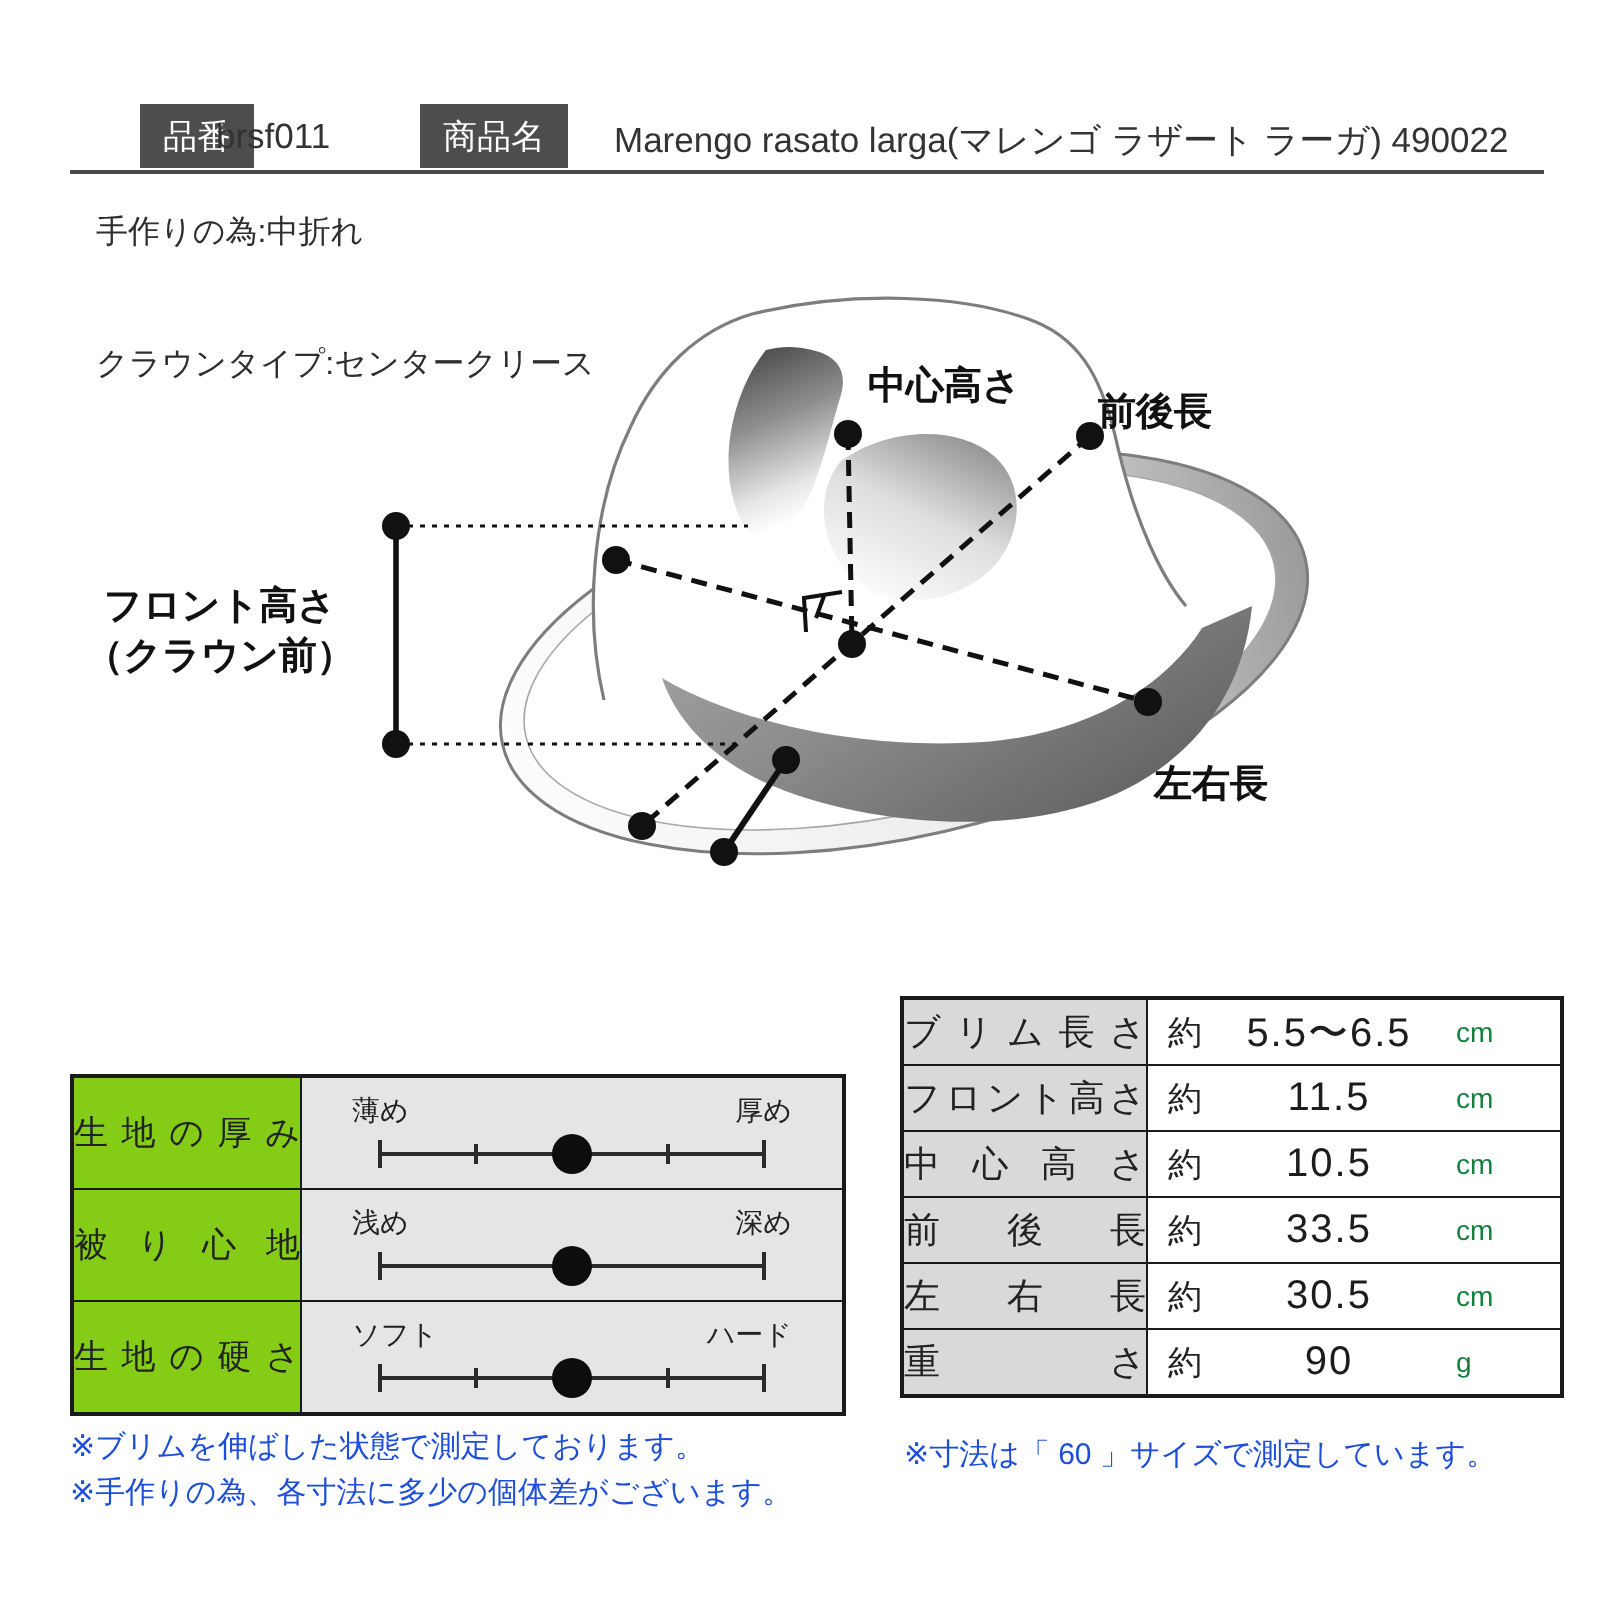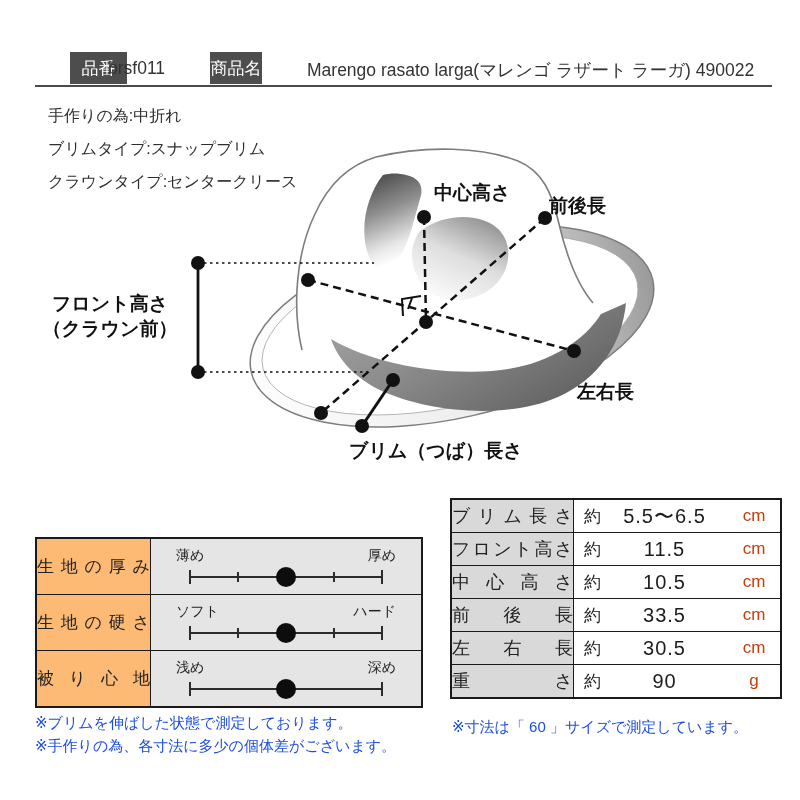--- a/index.html
+++ b/index.html
@@ -3,39 +3,39 @@
 <meta charset="utf-8">
 <style>
   html,body{margin:0;padding:0;background:#fff;}
   #page{position:relative;width:800px;height:800px;background:#ffffff;overflow:hidden;
         font-family:"Liberation Sans","DejaVu Sans",sans-serif;color:#262626;}
 
   
   .badge{position:absolute;display:flex;align-items:center;justify-content:center;
          background:#4d4d4d;color:#fff;font-size:17px;height:32px;top:52px;}
   #badge-part{left:35px;width:57px;margin-left:35px;}
-  #badge-name{left:210px;width:52px;}
+  #badge-name{left:210px;width:74px;}
   .hdr-val{position:absolute;top:58px;font-size:17.5px;color:#333;white-space:nowrap;}
   #part-value{left:108px;}
   #name-value{left:307px;}
   #hdr-rule{position:absolute;left:35px;top:85px;width:737px;height:2px;background:#4a4a4a;}
 
   
   .spec-line{position:absolute;left:48px;font-size:16px;color:#2e2e2e;white-space:nowrap;}
 
   
   #hat-svg{position:absolute;left:0;top:130px;width:800px;height:350px;}
   .dlabel{position:absolute;font-size:19px;font-weight:600;color:#111;white-space:nowrap;}
   #lbl-front-height{left:20px;top:291px;width:180px;text-align:center;line-height:25px;}
 
   
   #slider-table{position:absolute;left:35px;top:537px;border-collapse:collapse;
                 border:2px solid #1a1a1a;table-layout:fixed;}
   #slider-table td{border:1px solid #1a1a1a;height:55px;padding:0;vertical-align:middle;}
-  td.slbl{width:113px;background:#fdba74;font-size:17px;color:#222;
+  td.slbl{width:113px;background:#84cc16;font-size:17px;color:#222;
           padding:0 13px;text-align:justify;text-align-last:justify;}
   td.scell{width:270px;background:#e5e5e5;}
   .sl-wrap{width:192px;margin:0 auto;}
   .sl-minmax{display:flex;justify-content:space-between;font-size:14px;color:#222;
              margin:0 -14px 3px -14px;}
   .sl-track{position:relative;height:18px;}
   .sl-line{position:absolute;left:0;right:0;top:8px;height:2px;background:#2b2b2b;}
   .tick{position:absolute;top:4px;width:2px;height:10px;background:#2b2b2b;transform:translateX(-50%);}
   .tick.end{top:2px;height:14px;}
   .sl-dot{position:absolute;top:9px;width:20px;height:20px;border-radius:50%;
@@ -44,41 +44,40 @@
   
   #size-table{position:absolute;left:450px;top:498px;border-collapse:collapse;
               border:2.5px solid #1a1a1a;table-layout:fixed;}
   #size-table td{border:1.5px solid #1a1a1a;height:32px;padding:0;vertical-align:middle;}
   td.zlbl{width:121px;background:#d9d9d9;font-size:18px;color:#222;
           padding:0 11px;text-align:justify;text-align-last:justify;font-family:Liberation Serif, serif;}
   td.zval{width:206px;background:#fff;}
   .zrow{display:flex;align-items:center;}
   .approx{padding-left:10px;font-size:17px;color:#222;}
   .zv{flex:1;text-align:center;font-size:20px;color:#1c1c1c;letter-spacing:1px;}
-  .unit{width:52px;text-align:center;font-size:17px;color:#c2410c;}
+  .unit{width:52px;font-size:14px;color:#15803d;}
 
   
   .footnote{position:absolute;font-size:15px;color:#1d4ed8;white-space:nowrap;}
   #fn-left1{left:35px;top:714px;}
   #fn-left2{left:35px;top:737px;}
   #fn-right{left:452px;top:718px;}
 </style>
 </head>
 <body>
 
 <div id="page">
 
   <div class="badge" id="badge-part">品番</div>
   <div class="hdr-val" id="part-value">brsf011</div>
   <div class="badge" id="badge-name">商品名</div>
   <div class="hdr-val" id="name-value">Marengo rasato larga(マレンゴ ラザート ラーガ) 490022</div>
   <div id="hdr-rule"></div>
 
   <div class="spec-line" style="top:106px">手作りの為:中折れ</div>
-  <div class="spec-line" style="top:139px">ブリムタイプ:スナップブリム</div>
   <div class="spec-line" style="top:172px">クラウンタイプ:センタークリース</div>
 
   <svg id="hat-svg" viewBox="0 130 800 350">
     <defs>
       <linearGradient id="gRim" x1="0" y1="0" x2="1" y2="0">
         <stop offset="0%" stop-color="#fdfdfd"></stop>
           <stop offset="55%" stop-color="#ececec"></stop>
         <stop offset="100%" stop-color="#9b9b9b"></stop>
       </linearGradient>
       <linearGradient id="gBand" x1="0" y1="0" x2="1" y2="0.6">
@@ -145,21 +144,20 @@
     </g>
   </svg>
 
   <div class="dlabel" style="left:434px;top:180px">中心高さ</div>
   <div class="dlabel" style="left:549px;top:193px">前後長</div>
   <div class="dlabel" id="lbl-front-height">
     <div>フロント高さ</div>
     <div>（クラウン前）</div>
   </div>
   <div class="dlabel" style="left:577px;top:379px">左右長</div>
-  <div class="dlabel" style="left:349px;top:438px">ブリム（つば）長さ</div>
 
   <table id="slider-table">
     <tbody>
         <tr>
       <td class="slbl">生地の厚み</td>
       <td class="scell">
         <div class="sl-wrap">
           <div class="sl-minmax">
             <span>薄め</span>
             <span>厚め</span>
@@ -170,56 +168,56 @@
                 <span class="tick" style="left:25%"></span>
             <span class="tick" style="left:50%"></span>
                 <span class="tick" style="left:75%"></span>
             <span class="tick end" style="left:100%"></span>
             <div class="sl-dot" style="left: 50%;"></div>
           </div>
         </div>
       </td>
     </tr>
     <tr>
+      <td class="slbl">被り心地</td>
+      <td class="scell">
+        <div class="sl-wrap">
+          <div class="sl-minmax">
+            <span>浅め</span>
+            <span>深め</span>
+          </div>
+          <div class="sl-track">
+            <div class="sl-line"></div>
+            <span class="tick end" style="left:0%"></span>
+            <span class="tick end" style="left:100%"></span>
+            <div class="sl-dot" style="left: 50%;"></div>
+          </div>
+        </div>
+      </td>
+    </tr>
+    <tr>
       <td class="slbl">生地の硬さ</td>
       <td class="scell">
         <div class="sl-wrap">
           <div class="sl-minmax">
             <span>ソフト</span>
             <span>ハード</span>
           </div>
           <div class="sl-track">
             <div class="sl-line"></div>
             <span class="tick end" style="left:0%"></span>
                 <span class="tick" style="left:25%"></span>
             <span class="tick" style="left:50%"></span>
                 <span class="tick" style="left:75%"></span>
             <span class="tick end" style="left:100%"></span>
             <div class="sl-dot" style="left: 50%;"></div>
           </div>
         </div>
       </td>
     </tr>
-    <tr>
-      <td class="slbl">被り心地</td>
-      <td class="scell">
-        <div class="sl-wrap">
-          <div class="sl-minmax">
-            <span>浅め</span>
-            <span>深め</span>
-          </div>
-          <div class="sl-track">
-            <div class="sl-line"></div>
-            <span class="tick end" style="left:0%"></span>
-            <span class="tick end" style="left:100%"></span>
-            <div class="sl-dot" style="left: 50%;"></div>
-          </div>
-        </div>
-      </td>
-    </tr>
   </tbody>
     </table>
 
   <table id="size-table">
     <tbody>
         <tr>
       <td class="zlbl">ブリム長さ</td>
       <td class="zval">
             <div class="zrow">
         <span class="approx">約</span>

